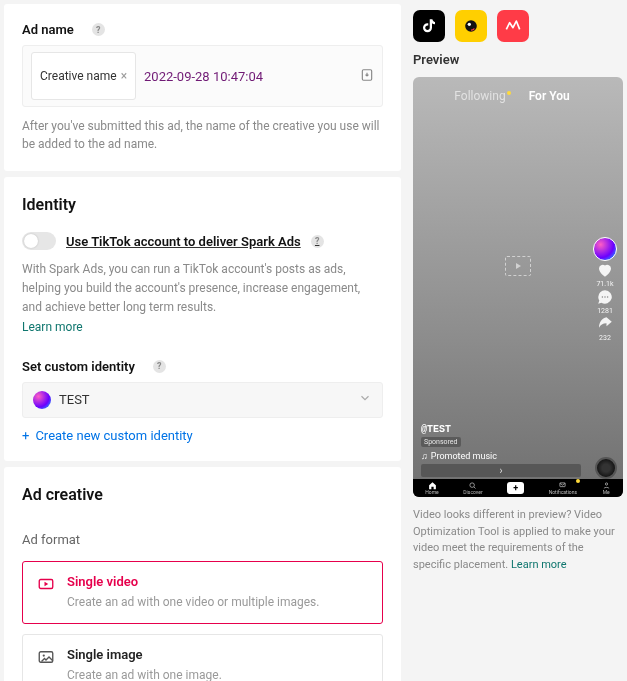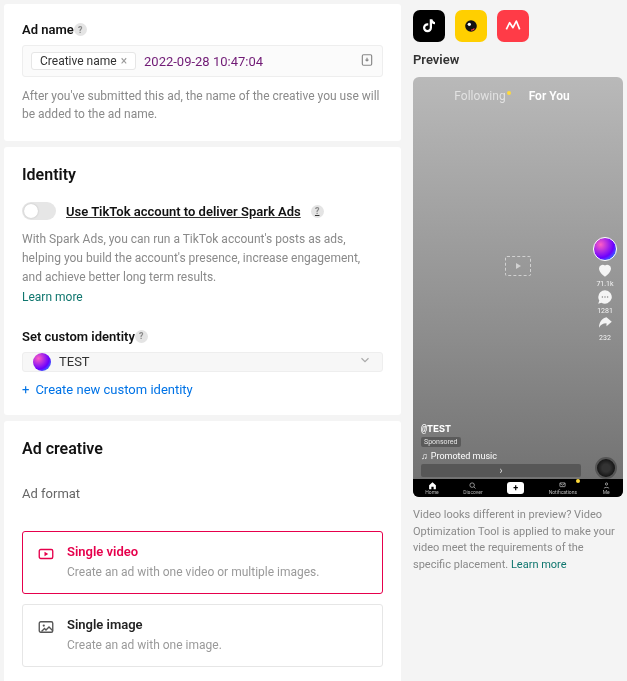--- a/index.html
+++ b/index.html
@@ -2,41 +2,41 @@
 <html><head>
 <meta charset="utf-8">
 <style>
   * { box-sizing: border-box; margin: 0; padding: 0; font-family: -apple-system, BlinkMacSystemFont, "Segoe UI", Roboto, Helvetica, Arial, sans-serif; }
   body { background: #f4f4f4; color: #333; font-size: 13px; }
   .page { display: flex; gap: 12px; padding: 4px; }
   .left { flex: 1; min-width: 0; }
   .right { width: 210px; flex-shrink: 0; padding-top: 6px; }
   .card { background: #fff; border-radius: 3px; padding: 18px; margin-bottom: 6px; }
   .sub-title { font-size: 16px; font-weight: 600; color: #121212; margin-bottom: 18px; }
-  .field-label { font-size: 13px; font-weight: 600; color: #121212; margin-bottom: 8px; display: flex; align-items: center; gap: 0; text-align: center; }
+  .field-label { font-size: 13px; font-weight: 600; color: #121212; margin-bottom: 8px; display: flex; align-items: center; gap: 18px; text-align: center; }
   .help { display:inline-flex; width:13px; height:13px; border-radius:50%; background:#e4e4e4; color:#888; font-size:9px; align-items:center; justify-content:center; font-weight:700; }
   .adname-box { display:flex; align-items:center; gap:8px; border:1px solid #eee; background:#fbfbfb; border-radius:3px; padding:6px 8px; }
-  .chip { background:#fff; border:1px solid #e6e6e6; border-radius:3px; padding:1px 8px; font-size:12px; color:#333; display:flex; align-items:center; gap:4px; }
+  .chip { background:#fff; border:1px solid #e6e6e6; border-radius:3px; padding:16px 8px; font-size:12px; color:#333; display:flex; align-items:center; gap:4px; }
   .chip-x { color:#999; font-size:12px; cursor:pointer; }
   .adname-input { flex:1; border:none; background:transparent; font-size:13px; color:#701a75; outline:none; }
   .dl-icon { color:#888; }
   .hint { font-size:12px; color:#8a8a8a; margin-top:10px; line-height:1.5; }
   .toggle-row { display:flex; align-items:center; gap:10px; margin-bottom:10px;text-decoration:underline; }
   .toggle { width:34px; height:18px; background:#e6e6e6; border-radius:999px; position:relative; }
   .toggle::after { content:""; position:absolute; width:14px; height:14px; background:#fff; border-radius:50%; top:2px; left:2px; box-shadow:0 0 2px rgba(0,0,0,.2); color:#bbb; font-size:8px; display:flex; align-items:center; justify-content:center; }
   .toggle-label { font-size:13px; font-weight:600; color:#121212; }
   .para { font-size:12px; color:#8a8a8a; line-height:1.6; }
   .link { color:#0f766e; cursor:pointer; }
   .subfield { margin-top:22px; }
-  .select { display:flex; align-items:center; justify-content:space-between; border:1px solid #eee; background:#f7f7f7; border-radius:3px; padding:0 10px; cursor:pointer; }
+  .select { display:flex; align-items:center; justify-content:space-between; border:1px solid #eee; background:#f7f7f7; border-radius:3px; padding:8px 10px; cursor:pointer; }
   .select-left { display:flex; align-items:center; gap:8px; }
   .avatar-dot { width:18px; height:18px; border-radius:50%; background: radial-gradient(circle at 30% 30%, #ff5ec4, #6a00ff 60%, #00d4ff); }
   .chev { color:#aaa; }
   .create-link { color:#0073e6; font-size:13px; margin-top:10px; display:flex; align-items:center; gap:6px; cursor:pointer; }
-  .fmt-label { font-size:13px; color:#666; margin-bottom:30px; }
+  .fmt-label { font-size:13px; color:#666; margin-bottom:14px; }
   .fmt-option { border:1px solid #e6e6e6; border-radius:3px; padding:12px 14px; margin-bottom:10px; display:flex; gap:12px; align-items:flex-start; cursor:pointer; }
   .fmt-option.selected { border:1.5px solid #e6004c; }
   .fmt-option.selected .fmt-title, .fmt-option.selected .fmt-icon { color:#e6004c; }
   .fmt-icon { color:#555; width:18px; flex-shrink:0; margin-top:1px; }
   .fmt-title { font-size:13px; font-weight:600; color:#222; margin-bottom:4px; }
   .fmt-desc { font-size:12px; color:#9a9a9a; line-height:1.5; }
   
   .app-icons { display:flex; gap:10px; margin-bottom:10px; }
   .app-icon { width:32px; height:32px; border-radius:7px; display:flex; align-items:center; justify-content:center; color:#fff; font-weight:700; }
   .app-tiktok { background:#000; }

